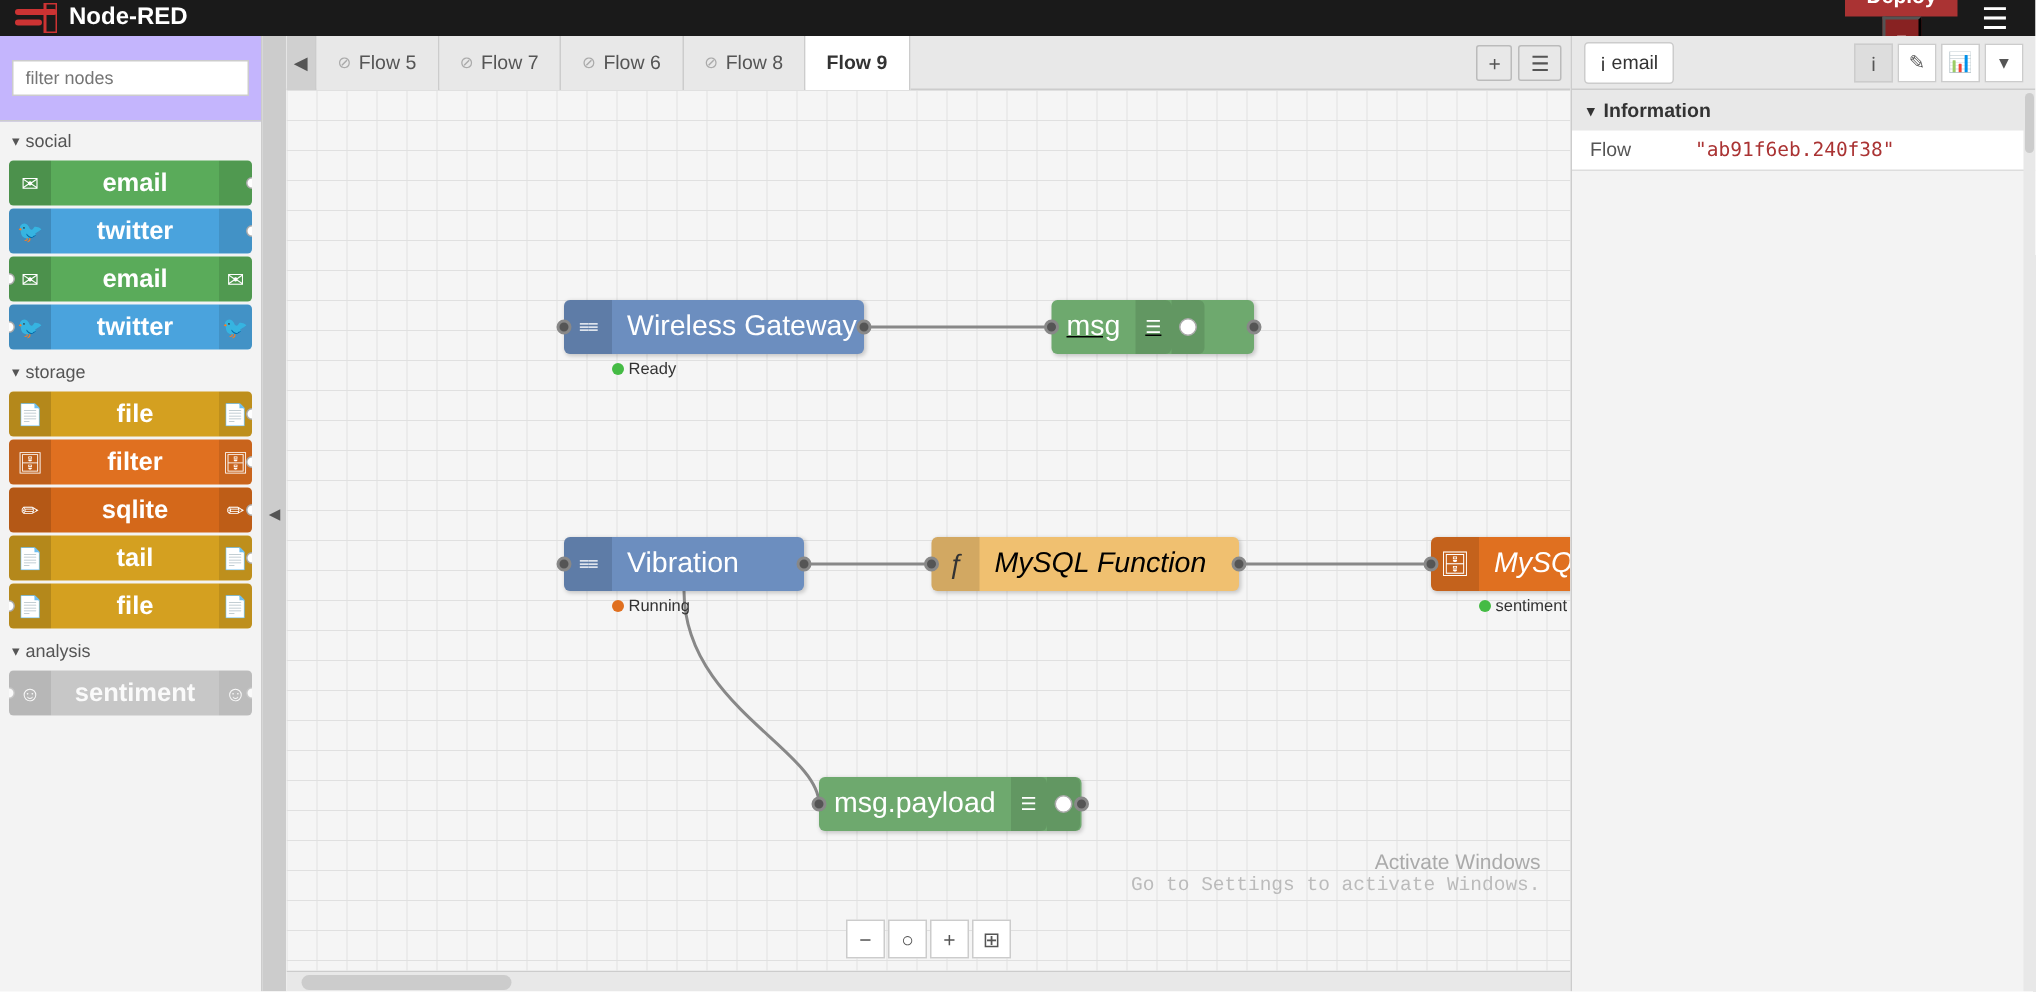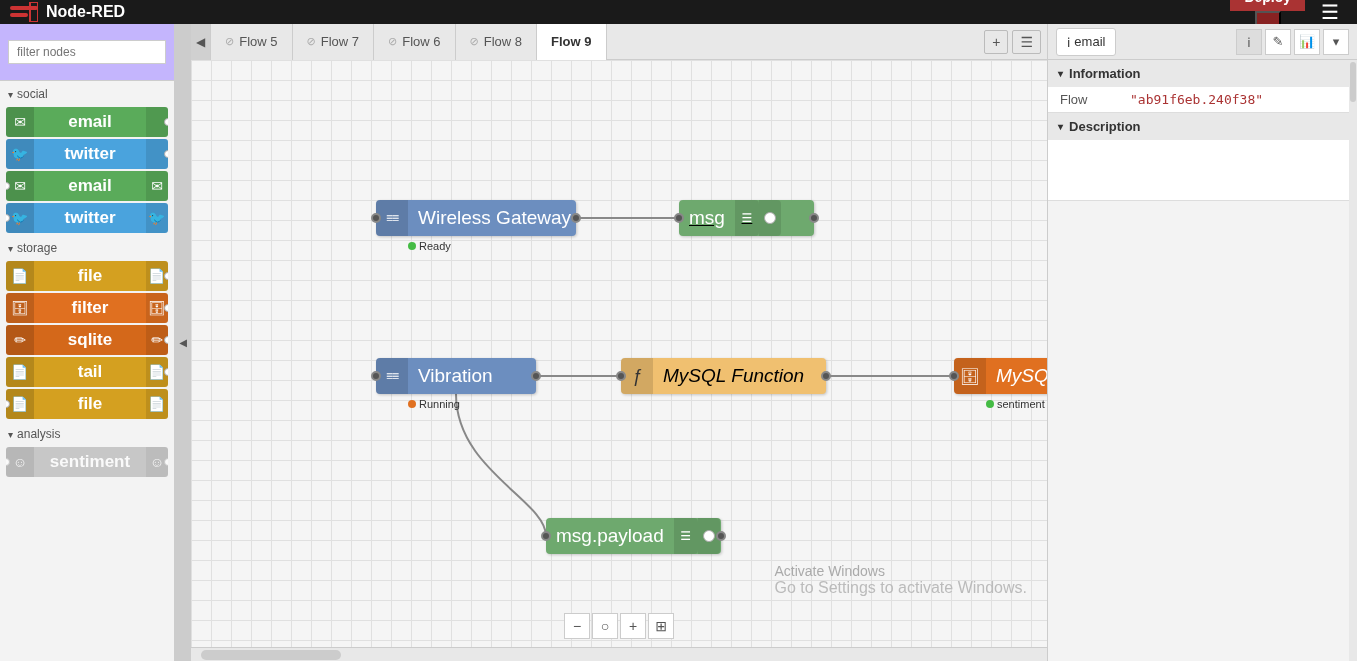--- a/index.html
+++ b/index.html
@@ -500,30 +500,31 @@
       background: #fff;
       font-size: 13px;
       color: #aaa;
     }
 
     
     .activate-windows {
       position: absolute;
       bottom: 50px;
       right: 20px;
-      text-align: left;
+      text-align: right;
       pointer-events: none;
     }
     .activate-windows-title {
       font-size: 14px;
       color: #aaa;
     }
     .activate-windows-sub {
-      font-size: 16px;
+      font-size: 13px;
       color: #bbb;
+      font-family: Liberation Mono, monospace;
     }
   </style>
 </head>
 <body>
 
 <div class="header">
   <div class="header-logo">
     <svg class="logo-icon" viewBox="0 0 28 20">
       <rect x="0" y="4" width="28" height="4" rx="2" fill="#cc3333"></rect>
       <rect x="0" y="11" width="18" height="4" rx="2" fill="#cc3333"></rect>
@@ -664,21 +665,21 @@
         <div class="flow-node-port-left"></div>
         <div class="flow-node-icon" style="font-size:12px;letter-spacing:-1px;">≡≡</div>
         <span class="flow-node-label">Wireless Gateway</span>
         <div class="flow-node-port-right"></div>
         <div class="node-status">
           <span class="status-dot green"></span>
           <span>Ready</span>
         </div>
       </div>
 
-      <div class="flow-node" style="left:488px;top:140px;width:135px;background:#6ea96e;text-decoration:underline;">
+      <div class="flow-node" style="left:510px;top:140px;width:135px;background:#6ea96e;text-decoration:underline;">
         <div class="flow-node-port-left"></div>
         <span class="flow-node-label">msg</span>
         <div class="flow-node-action">☰</div>
         <div style="width:22px;height:36px;background:rgba(0,0,0,0.1);border-radius:0 4px 4px 0;display:flex;align-items:center;justify-content:center;">
           <div style="width:12px;height:12px;border-radius:50%;background:#fff;border:1px solid #aaa;"></div>
         </div>
         <div class="flow-node-port-right"></div>
       </div>
 
       <div class="flow-node" style="left:185px;top:298px;width:160px;background:#6c8ebf;">
@@ -758,23 +759,19 @@
       <table class="info-table">
         <tbody>
             <tr>
           <td>Flow</td>
           <td><span class="info-value-link">"ab91f6eb.240f38"</span></td>
         </tr>
       </tbody>
         </table>
     </div>
 
-    <div class="info-section">
-      <div class="info-section-header">Description</div>
-      <div class="description-area"></div>
-    </div>
 
     <div style="position:absolute;right:0;top:36px;width:8px;bottom:0;background:#e8e8e8;">
       <div style="width:6px;height:40px;background:#ccc;margin:2px auto;border-radius:3px;"></div>
     </div>
   </div>
 
 </div>
 
 </body></html>

